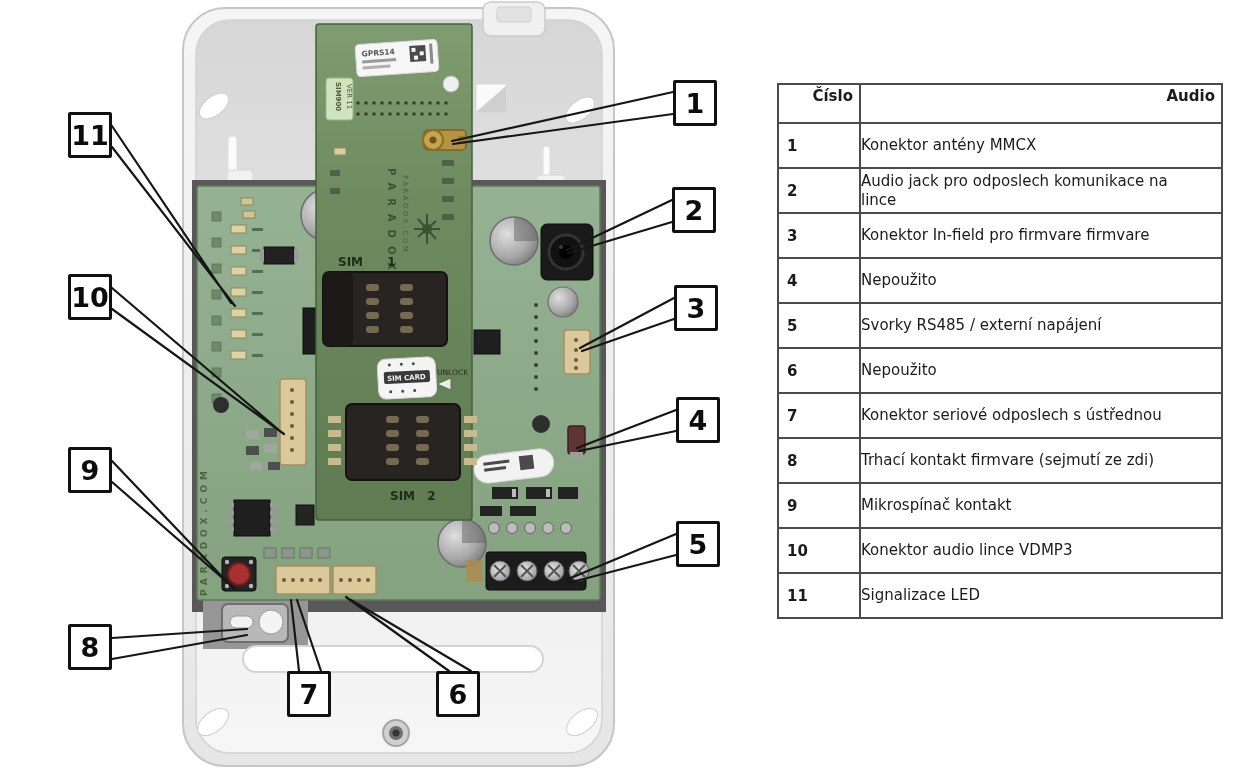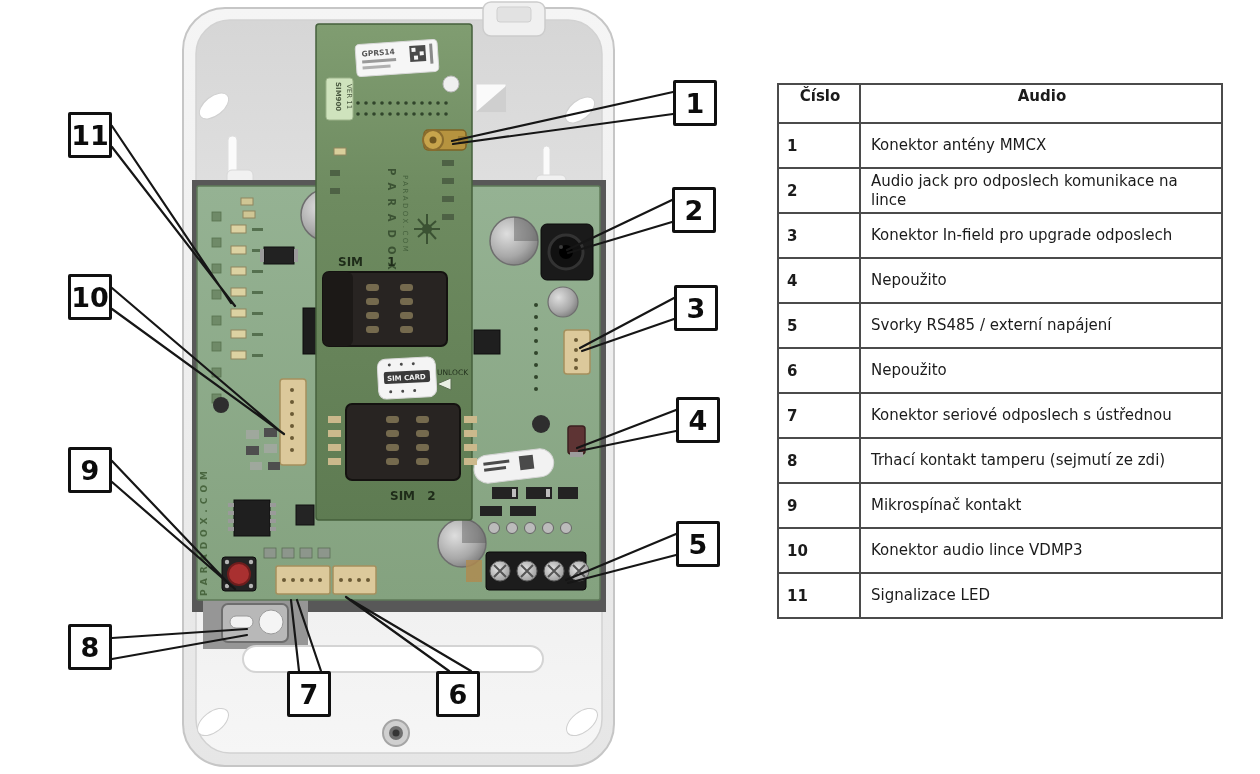--- a/index.html
+++ b/index.html
@@ -9,23 +9,23 @@
   .callout{position:absolute;width:44px;height:46px;box-sizing:border-box;
            background:#fff;border:3px solid #101010;border-radius:2px;
            display:flex;align-items:center;justify-content:center;
            font-weight:bold;font-size:27px;color:#0c0c0c;z-index:5;}
   .legend{position:absolute;left:777px;top:83px;border-collapse:collapse;
           table-layout:fixed;width:446px;background:#fff;color:#1b1b1b;}
   .legend th,.legend td{border:2px solid #4b4b4b;vertical-align:middle;
           font-size:15px;overflow:hidden;}
   .legend thead tr{height:26px;}
   .legend tbody tr{height:45px;}
-  .legend th{text-align:center;font-weight:bold;padding:2px 6px 17px 8px;}
+  .legend th{text-align:right;font-weight:bold;padding:2px 6px 17px 8px;}
   .legend td.num{width:66px;font-weight:bold;padding-left:8px;}
-  .legend td.desc{padding-left:10px;margin-top:23px;}
+  .legend td.desc{padding-left:0;margin-top:23px;}
   .legend td.desc span{display:inline-block;max-width:318px;line-height:1.25;}
 </style>
 </head>
 <body>
 
 <div class="stage">
 
 <svg class="photo-svg" width="1260" height="774" viewBox="0 0 1260 774">
   <defs>
     <linearGradient id="bodyG" x1="0" y1="0" x2="0" y2="1">
@@ -496,41 +496,41 @@
     <tr>
           <td class="num">1</td>
           <td class="desc"><span>Konektor antény MMCX</span></td>
         </tr>
     <tr>
           <td class="num">2</td>
           <td class="desc"><span>Audio jack pro odposlech komunikace na lince</span></td>
         </tr>
     <tr>
           <td class="num">3</td>
-          <td class="desc"><span>Konektor In-field pro upgrade odposlech</span></td>
+          <td class="desc"><span>Konektor In-field pro firmvare firmvare</span></td>
         </tr>
     <tr>
           <td class="num">4</td>
           <td class="desc"><span>Nepoužito</span></td>
         </tr>
     <tr>
           <td class="num">5</td>
           <td class="desc"><span>Svorky RS485 / externí napájení</span></td>
         </tr>
     <tr>
           <td class="num">6</td>
           <td class="desc"><span>Nepoužito</span></td>
         </tr>
     <tr>
           <td class="num">7</td>
           <td class="desc"><span>Konektor seriové odposlech s ústřednou</span></td>
         </tr>
     <tr>
           <td class="num">8</td>
-          <td class="desc"><span>Trhací kontakt tamperu (sejmutí ze zdi)</span></td>
+          <td class="desc"><span>Trhací kontakt firmvare (sejmutí ze zdi)</span></td>
         </tr>
     <tr>
           <td class="num">9</td>
           <td class="desc"><span>Mikrospínač kontakt</span></td>
         </tr>
     <tr>
           <td class="num">10</td>
           <td class="desc"><span>Konektor audio lince VDMP3</span></td>
         </tr>
     <tr>

